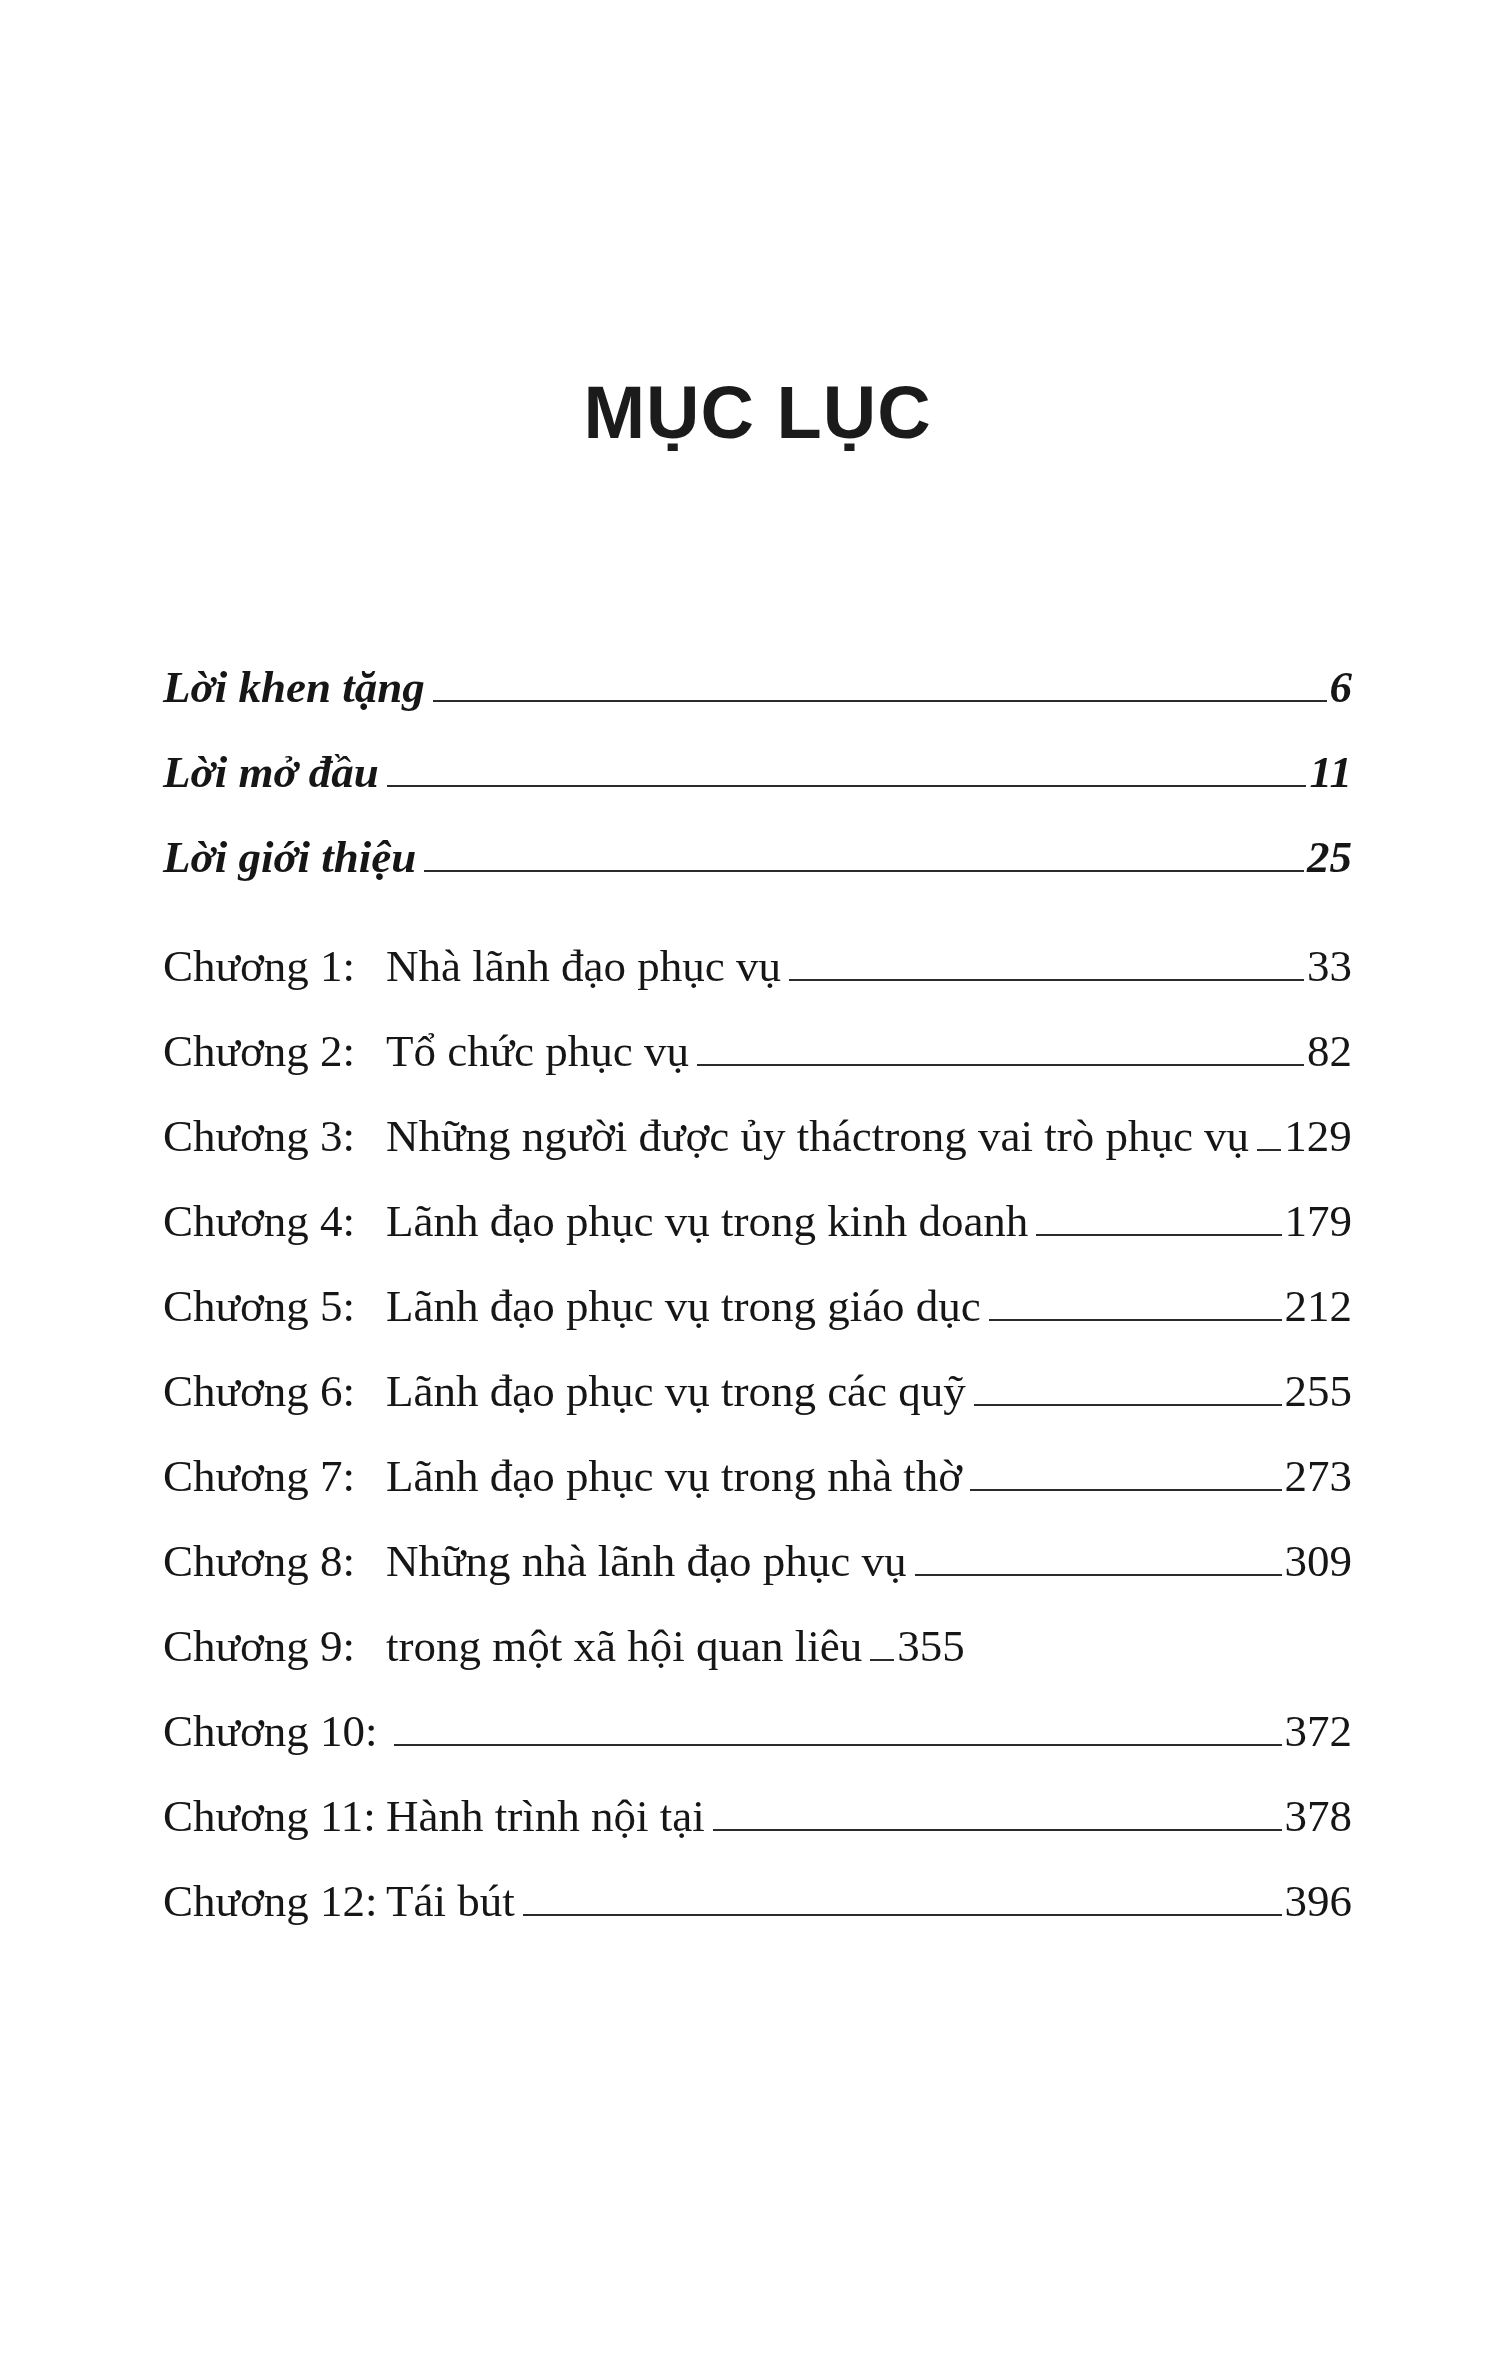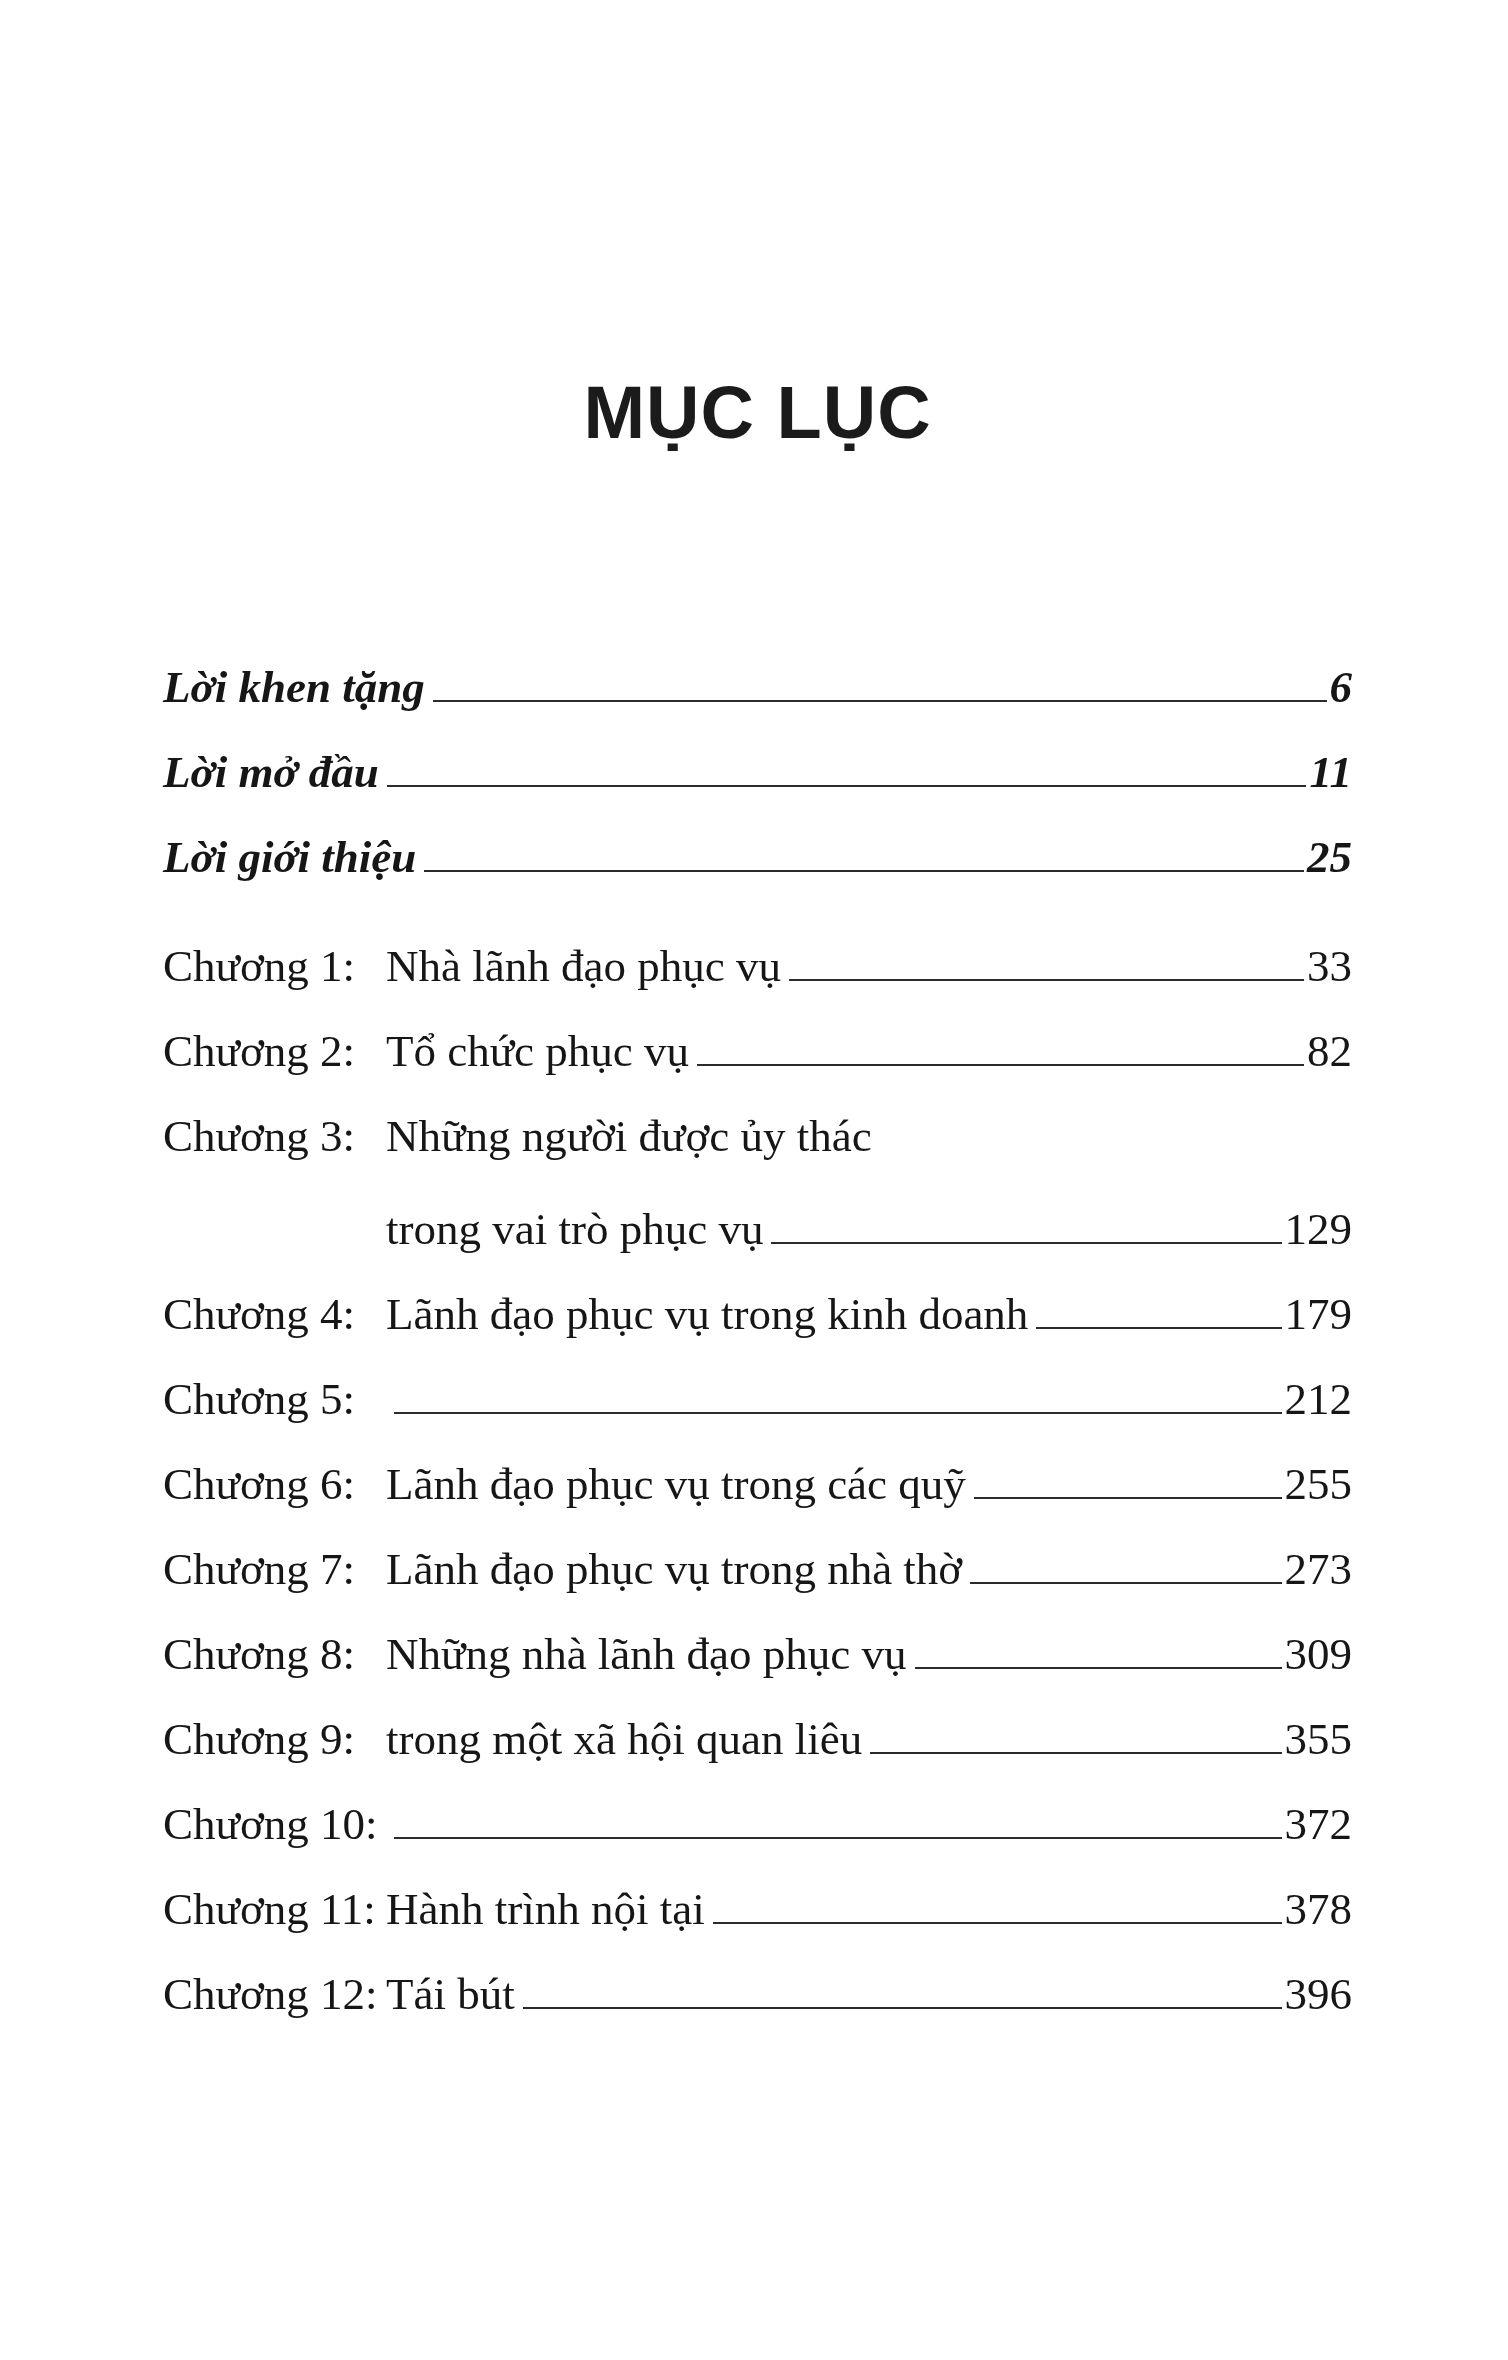--- a/index.html
+++ b/index.html
@@ -66,23 +66,22 @@
     flex: 1 1 auto;
     min-width: 24px;
     border-bottom: 2px solid #2b2b2b;
     margin: 0 3px 13px 8px;
   }
   .pagenum { flex: none; }
 
   .ch-body {
     flex: 1 1 auto;
     display: flex;
-    flex-direction: column;
+    flex-direction: row;
     min-width: 0;
-    gap: 38px;
   }
   .line2 {
     display: flex;
     align-items: flex-end;
     white-space: nowrap;
   }
 </style>
 </head>
 <body>
 
@@ -132,20 +131,21 @@
     </div>
   </div>
         <div class="toc-row">
     <span class="ch-label">Chương 4:</span>
     <span class="ch-title">Lãnh đạo phục vụ trong kinh doanh</span>
     <span class="leader"></span>
     <span class="pagenum">179</span>
   </div>
         <div class="toc-row">
     <span class="ch-label">Chương 5:</span>
+    <span class="ch-title">Lãnh đạo phục vụ trong giáo dục</span>
     <span class="leader"></span>
     <span class="pagenum">212</span>
   </div>
         <div class="toc-row">
     <span class="ch-label">Chương 6:</span>
     <span class="ch-title">Lãnh đạo phục vụ trong các quỹ</span>
     <span class="leader"></span>
     <span class="pagenum">255</span>
   </div>
         <div class="toc-row">

